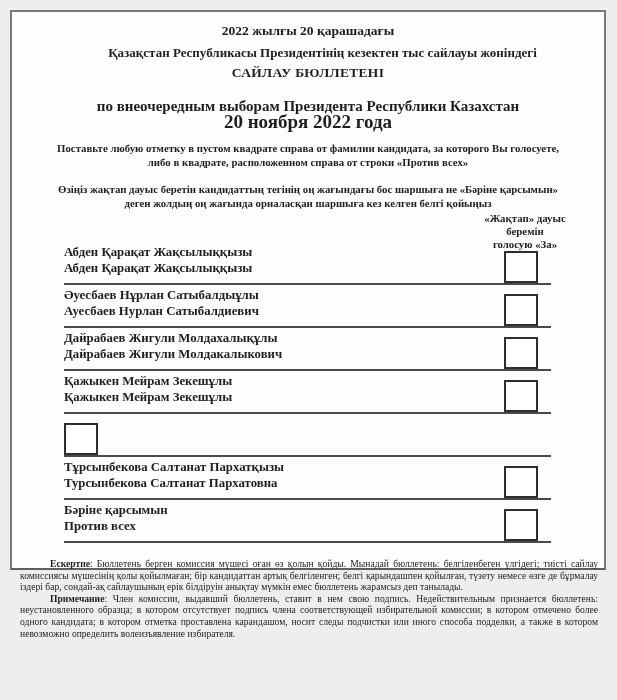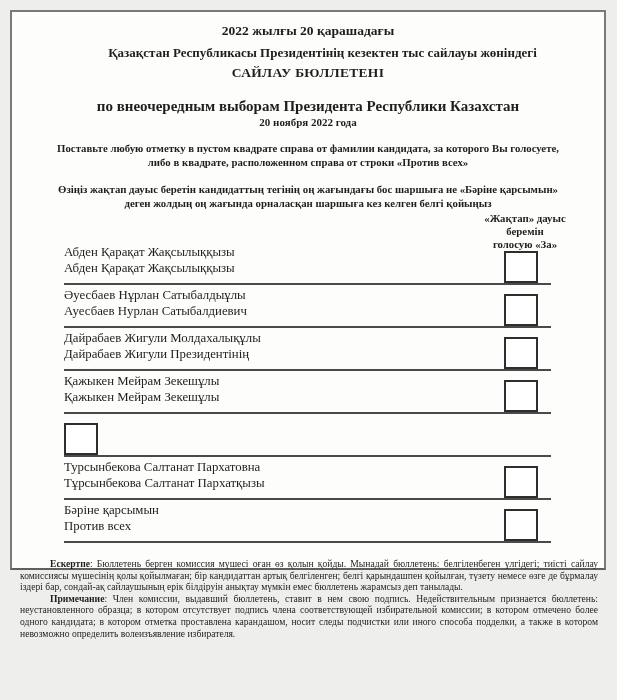--- a/index.html
+++ b/index.html
@@ -23,21 +23,21 @@
 
   
   .header { text-align: center; padding-top: 9px; }
   .header div { font-weight: bold; }
   .h-line1 { font-size: 13.5px; line-height: 20px; }
   .h-line2 { font-size: 13px;   line-height: 19px; margin-top: 2px; padding-left: 29px; }
   .h-line3 { font-size: 13.5px; line-height: 19px; margin-top: 1px; letter-spacing: .3px; }
   .h-gap   { height: 16px; }
   .h-line4 { font-size: 13.5px; line-height: 17px; letter-spacing: .2px; }
   .h-line5 { font-size: 15px;   line-height: 16px; }
-  .h-line6 { font-size: 11px;   line-height: 16px; }
+  .h-line6 { font-size: 19px;   line-height: 16px; }
 
   
   .instr { text-align: center; font-weight: bold; }
   .instr-kk {
     margin: 14px auto 0 auto; max-width: 522px;
     font-size: 10.8px; line-height: 13.5px;
   }
   .instr-ru {
     margin: 12px auto 0 auto; max-width: 520px;
     font-size: 10.8px; line-height: 13.5px;
@@ -56,21 +56,21 @@
   }
   .row {
     position: relative;
     box-sizing: border-box;
     height: 43px;
     border-bottom: 2px solid #4a4a4a;
     display: flex; justify-content: space-between;
   }
   .names { padding-top: 2px; }
   .names div {
-    font-weight: normal; font-size: 12.8px; line-height: 16px;
+    font-weight: bold; font-size: 12.8px; line-height: 16px;
     white-space: nowrap;
   }
   .checkbox {
     box-sizing: border-box;
     width: 34px; height: 32px;
     margin: 9px 13px 0 0;
     border: 2px solid #2e2e2e;
     background: #ffffff;
   }
 
@@ -121,41 +121,41 @@
         <div class="names">
           <div>Әуесбаев Нұрлан Сатыбалдыұлы</div>
           <div>Ауесбаев Нурлан Сатыбалдиевич</div>
         </div>
         <div class="checkbox"></div>
       </div>
 
       <div class="row">
         <div class="names">
           <div>Дайрабаев Жигули Молдахалықұлы</div>
-          <div>Дайрабаев Жигули Президентінің</div>
+          <div>Дайрабаев Жигули Молдакалыкович</div>
         </div>
         <div class="checkbox"></div>
       </div>
 
       <div class="row">
         <div class="names">
           <div>Қажыкен Мейрам Зекешұлы</div>
           <div>Қажыкен Мейрам Зекешұлы</div>
         </div>
         <div class="checkbox"></div>
       </div>
 
       <div class="row">
         <div class="checkbox"></div>
       </div>
 
       <div class="row">
         <div class="names">
+          <div>Тұрсынбекова Салтанат Пархатқызы</div>
           <div>Турсынбекова Салтанат Пархатовна</div>
-          <div>Тұрсынбекова Салтанат Пархатқызы</div>
         </div>
         <div class="checkbox"></div>
       </div>
 
       <div class="row">
         <div class="names">
           <div>Бәріне қарсымын</div>
           <div>Против всех</div>
         </div>
         <div class="checkbox"></div>

